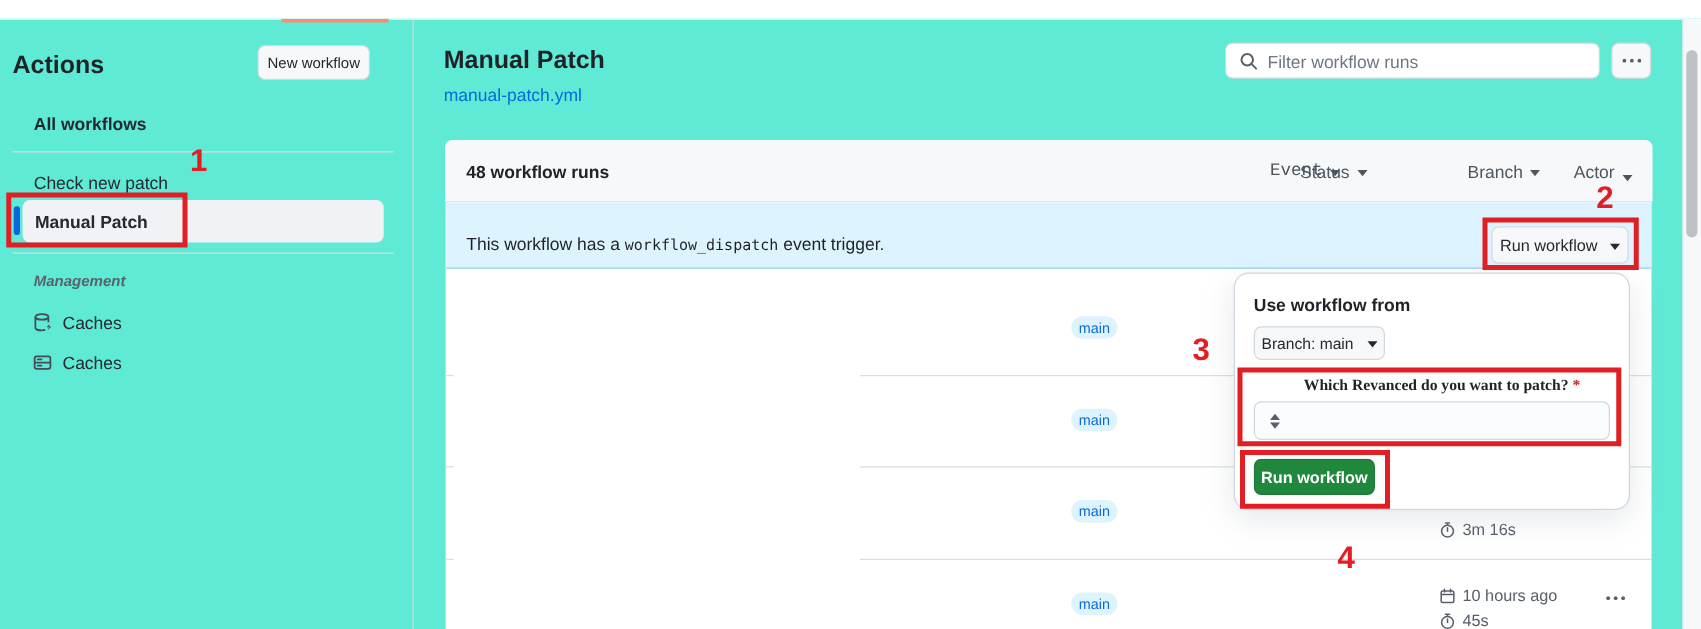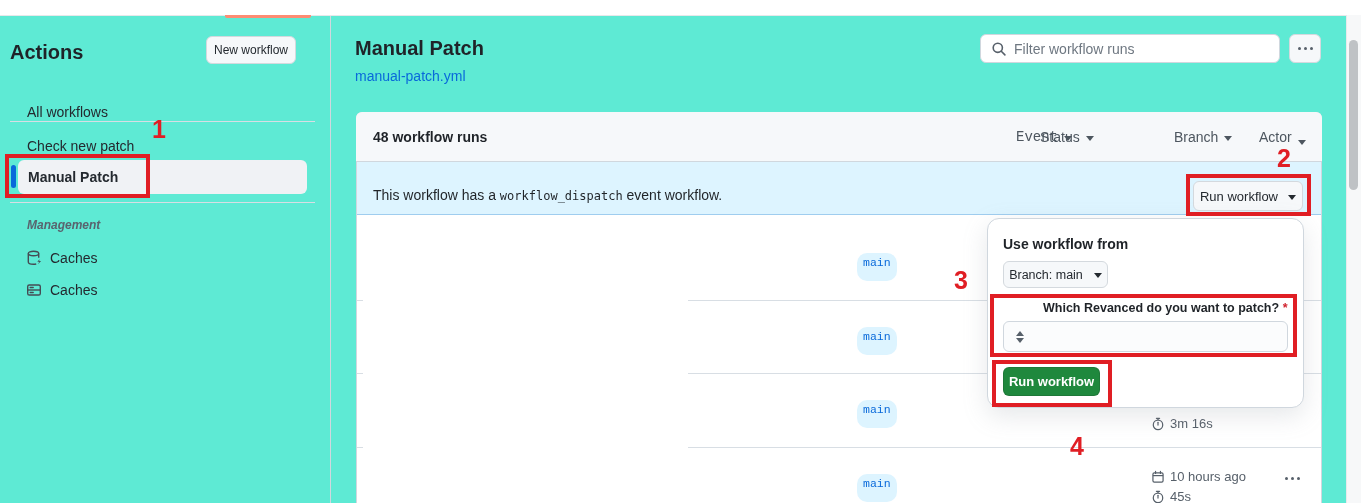--- a/index.html
+++ b/index.html
@@ -17,21 +17,21 @@
 
   
   .sb-title { left:10px; top:26px; font-size:20px; font-weight:700; }
   .btn {
     display:flex; align-items:center; justify-content:center;
     background:#f6f8fa; border:1px solid #d4d9de; border-radius:6px;
     font-size:12px; color:#24292f; cursor:pointer;
   }
   .new-workflow-btn { left:206px; top:21px; width:90px; height:28px; }
   .sb-item { font-size:14px; color:#24292f; cursor:pointer; }
-  .sb-all { left:27px; top:89px; }
+  .sb-all { left:27px; top:76px;font-weight:bold; }
   .sb-divider { left:10px; height:1px; width:305px; background:#d8dee4; }
   .sb-check { left:27px; top:123px; }
   .sb-selected-bg { left:18px; top:145px; width:289px; height:34px; background:#f0f2f5; border-radius:6px; }
   .sb-selected-bar { left:11px; top:150px; width:5px; height:23px; background:#0969da; border-radius:3px; }
   .sb-manual { left:28px; top:154px; font-weight:700; }
   .sb-mgmt-label { left:27px; top:203px; font-size:12px; font-weight:700; color:#59636e;font-style:italic; }
   .sb-mgmt-item { display:flex; align-items:center; gap:8px; font-size:14px; color:#24292f; cursor:pointer; }
   .sb-caches { left:26px; top:235px; }
   .sb-runners { left:26px; top:267px; }
   .oct { width:16px; height:16px; color:#454c54; flex:0 0 16px; }
@@ -76,39 +76,39 @@
     left:357px; top:147px; width:964px; height:53px; background:#ddf4ff;
     border-bottom:1px solid #9fcdef;
   }
   .banner-text { left:373px; top:172px; font-size:14px; color:#1f2328; }
   .banner-text code { font-family:"DejaVu Sans Mono", monospace; font-size:12px; }
   .run-workflow-summary { left:1193px; top:166px; width:110px; height:30px; font-size:13px; font-weight:500; gap:4px; }
 
   .row-divider { height:1px; background:#d8dee4; }
 
   .branch-badge {
-    height:28px; line-height:20px; padding:0 6px; border-radius:10px;
-    background:#ddf4ff; color:#0969da; font-family:Liberation Mono, monospace; font-size:11.5px;
+    height:18px; line-height:20px; padding:0 6px; border-radius:10px;
+    background:#ddf4ff; color:#0969da; font-family:Liberation Sans, sans-serif; font-size:11.5px;
   }
   .b1 { left:857px; top:238px; } .b2 { left:857px; top:312px; } .b3 { left:857px; top:385px; } .b4 { left:857px; top:459px; }
 
   .meta { display:flex; align-items:center; gap:5px; font-size:13px; color:#57606a; }
   .meta svg { width:14px; height:14px; }
   .row-kebab { left:1281px; top:458px; padding:4px; cursor:pointer; }
 
   
   .panel {
     left:987px; top:203px; width:317px; height:190px; background:#fff;
     border:1px solid #d0d7de; border-radius:12px;
     box-shadow:0 8px 24px rgba(140,149,159,0.22); z-index:5;
   }
   .panel-title { left:1003px; top:221px; font-size:14px; font-weight:700; z-index:6; }
   .branch-btn { left:1003px; top:246px; width:105px; height:27px; font-size:12.5px; gap:5px; z-index:6; }
   .input-label {
-    left:1003px; top:286px; font-family:Liberation Sans, sans-serif;
+    left:1003px; top:286px; font-family:Liberation Serif, serif;
     font-size:12.5px; font-weight:700; z-index:6; white-space:nowrap;padding-left:40px;
   }
   .req { color:#d1242f; }
   .select {
     left:1003px; top:306px; width:285px; height:31px; background:#fbfcfd;
     border:1px solid #d0d7de; border-radius:6px; display:flex; align-items:center;
     padding:0 10px 0 12px; font-size:13px; color:#1f2328; cursor:pointer; z-index:6;
   }
   .select .grow { flex:1; }
   .updown { display:flex; flex-direction:column; gap:2px; }
@@ -215,21 +215,21 @@
   <div class="abs filter f-branch">
       <span>Branch</span>
       <span class="caret"></span>
     </div>
   <div class="abs filter f-actor">
       <span>Actor</span>
       <span class="caret"></span>
     </div>
 
   <div class="abs banner"></div>
-  <div class="abs banner-text"><span>This workflow has a </span><code>workflow_dispatch</code><span> event workflow.</span></div>
+  <div class="abs banner-text"><span>This workflow has a </span><code>workflow_dispatch</code><span> event trigger.</span></div>
   <div class="abs btn run-workflow-summary">
     <span>Run workflow</span>
       <span class="caret"></span>
   </div>
 
   <div class="abs row-divider" style="left:357px;top:285px;width:6px;"></div>
   <div class="abs row-divider" style="left:688px;top:285px;width:633px;"></div>
   <div class="abs row-divider" style="left:357px;top:358px;width:6px;"></div>
   <div class="abs row-divider" style="left:688px;top:358px;width:633px;"></div>
   <div class="abs row-divider" style="left:357px;top:432px;width:6px;"></div>

